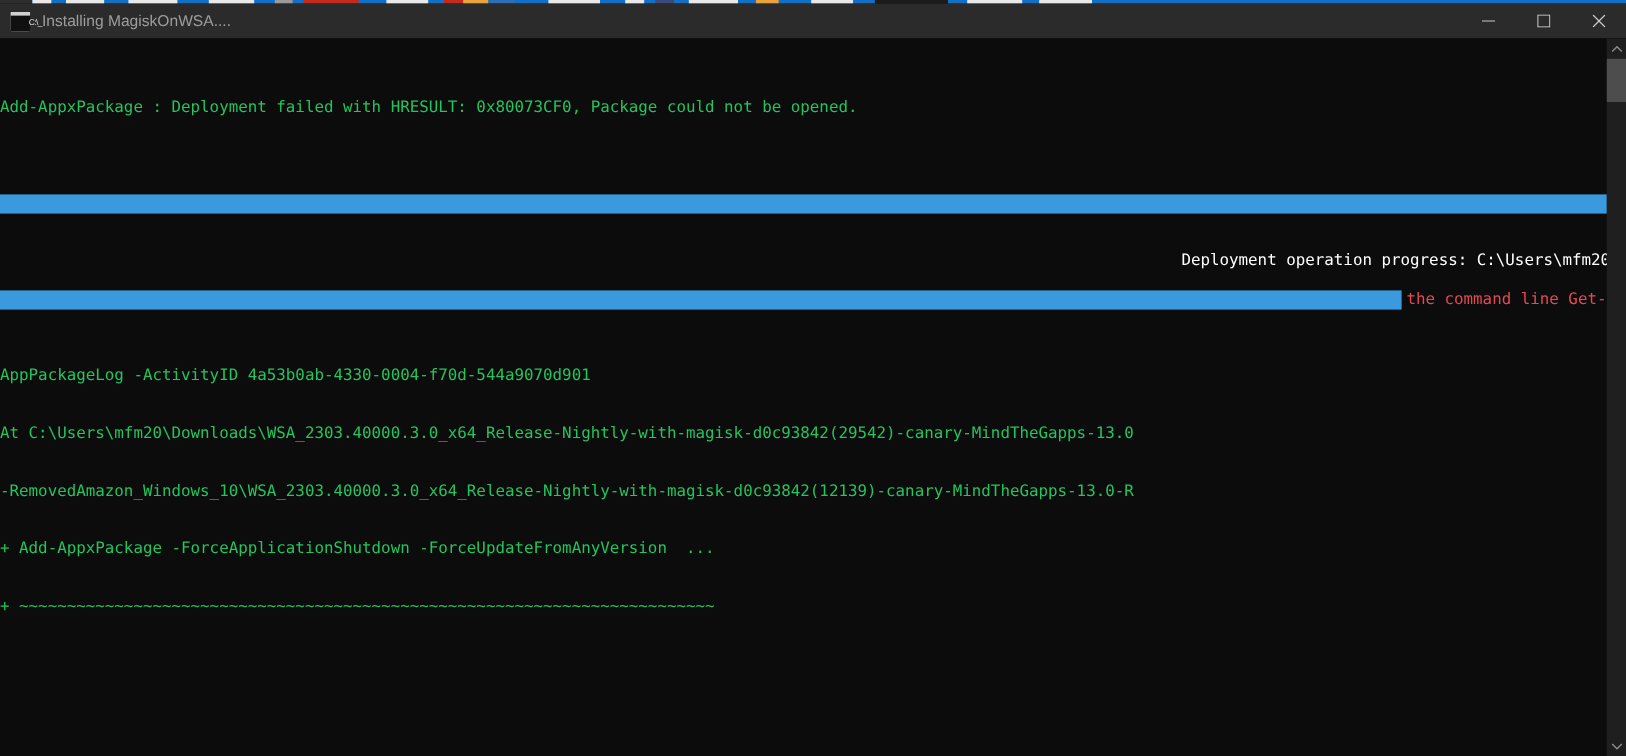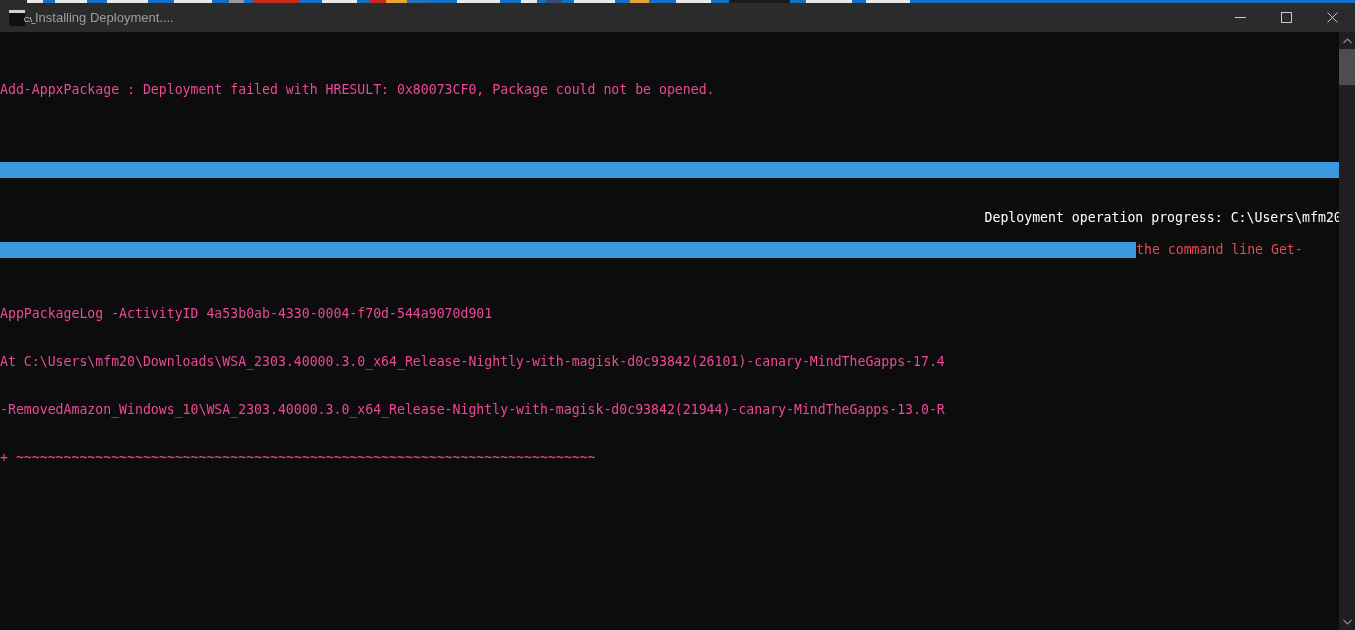--- a/index.html
+++ b/index.html
@@ -118,21 +118,21 @@
     font-family: "DejaVu Sans Mono", monospace;
     font-size: 13.2px;
     line-height: 16px;
     letter-spacing: 0px;
     white-space: pre;
   }
   .line {
     height: 16px;
     white-space: pre;
   }
-  .err   { color: #ec4899; }
+  .err   { color: #22c55e; }
 
   .progress-row {
     position: relative;
     height: 16px;
     white-space: pre;
   }
   .progress-fill {
     position: absolute;
     top: 0; left: 0;
     height: 16px;
@@ -235,21 +235,21 @@
 </div>
 
 <div class="window">
 
   <div class="titlebar">
     <div class="titlebar-left">
       <div class="app-icon">
         <div class="bar"></div>
         <div class="glyph">C:\_</div>
       </div>
-      <div class="title-text">Installing Deployment....</div>
+      <div class="title-text">Installing MagiskOnWSA....</div>
     </div>
     <div class="winbtns">
       <div class="winbtn" title="Minimize">
         <svg width="11" height="11" viewBox="0 0 11 11">
           <line x1="0" y1="5.5" x2="11" y2="5.5" stroke="currentColor" stroke-width="1"></line>
         </svg>
       </div>
       <div class="winbtn" title="Maximize">
         <svg width="11" height="11" viewBox="0 0 11 11">
           <rect x="0.5" y="0.5" width="10" height="10" fill="none" stroke="currentColor" stroke-width="1"></rect>
@@ -271,26 +271,27 @@
 
       
       <div class="progress-row">
         <div class="progress-fill" style="width:1339px"></div>
         <div class="progress-text">                                                                                                                            Deployment operation progress: C:\Users\mfm20\</div>
       </div>
 
 
       <div class="progress-row">
         <div class="progress-fill" style="width:1168px"></div>
-        <div class="overflow-right" style="left:1136px">the command line Get-</div>
+        <div class="overflow-right" style="left:1172px">the command line Get-</div>
       </div>
 
       <div class="line err">AppPackageLog -ActivityID 4a53b0ab-4330-0004-f70d-544a9070d901</div>
-      <div class="line err">At C:\Users\mfm20\Downloads\WSA_2303.40000.3.0_x64_Release-Nightly-with-magisk-d0c93842(26101)-canary-MindTheGapps-17.4</div>
-      <div class="line err">-RemovedAmazon_Windows_10\WSA_2303.40000.3.0_x64_Release-Nightly-with-magisk-d0c93842(21944)-canary-MindTheGapps-13.0-R</div>
+      <div class="line err">At C:\Users\mfm20\Downloads\WSA_2303.40000.3.0_x64_Release-Nightly-with-magisk-d0c93842(29542)-canary-MindTheGapps-13.0</div>
+      <div class="line err">-RemovedAmazon_Windows_10\WSA_2303.40000.3.0_x64_Release-Nightly-with-magisk-d0c93842(12139)-canary-MindTheGapps-13.0-R</div>
+      <div class="line err">+ Add-AppxPackage -ForceApplicationShutdown -ForceUpdateFromAnyVersion  ...</div>
       <div class="line err">+ ~~~~~~~~~~~~~~~~~~~~~~~~~~~~~~~~~~~~~~~~~~~~~~~~~~~~~~~~~~~~~~~~~~~~~~~~~</div>
       
       
       
       
       
       
 
     </div>
 

